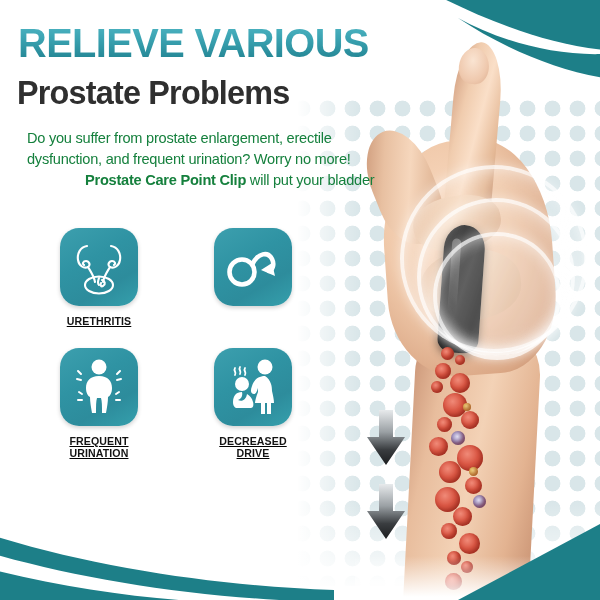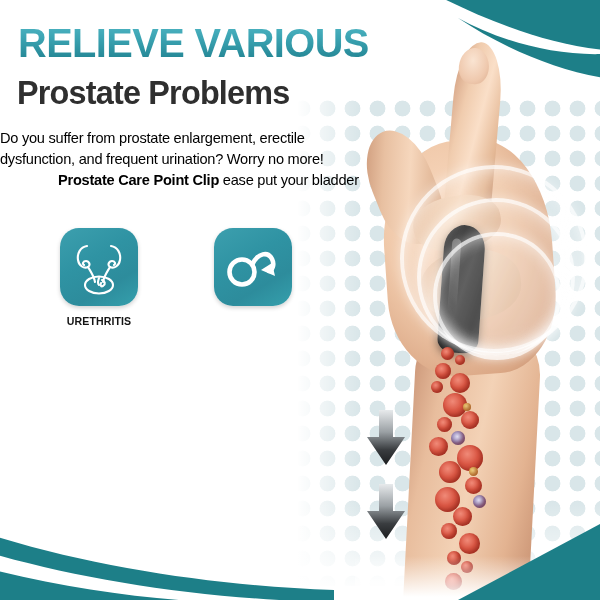--- a/index.html
+++ b/index.html
@@ -70,37 +70,37 @@
     font-weight:bold;
     color:#2f2f2f;
     letter-spacing:-0.8px;
     line-height:1;
     white-space:nowrap;
     transform:scaleX(0.98);
     transform-origin:left center;
   }
   .body-copy{
     position:absolute;z-index:8;
-    left:0;top:128px;
+    left:27px;top:128px;
     width:372px;
     font-size:14.6px;
     line-height:1.45;
-    color:#000000;
+    color:#15803d;
     letter-spacing:-0.25px;
   }
   .body-copy .line3{display:block;text-indent:58px;}
   .body-copy b{font-weight:bold;text-align:right;}
 
   
   .cards{
     position:absolute;z-index:8;
     left:50px;top:228px;
     width:270px;
   }
-  .card-row{display:flex;gap:38px;margin-bottom:14px;}
+  .card-row{display:flex;gap:38px;margin-bottom:14px;text-decoration:underline;}
   .card{width:98px;display:flex;flex-direction:column;align-items:center;}
   .card:nth-child(2){margin-left:18px;}
   .tile{
     width:78px;height:78px;border-radius:19px;
     background:linear-gradient(150deg,#3c9fae 0%,#2f93a3 40%,#2d8c9c 70%,#35a0ad 100%);
     box-shadow:0 2px 4px rgba(0,0,0,.18);
     display:flex;align-items:center;justify-content:center;
     position:relative;
   }
   .tile svg{display:block;}
@@ -301,21 +301,21 @@
   <svg class="corner-wedge" width="170" height="92" viewBox="0 0 170 92">
     <path d="M170 16 L170 92 L28 92 Z" fill="#1d7f88"></path>
   </svg>
 
   <div class="headline">RELIEVE VARIOUS</div>
   <div class="subhead">Prostate Problems</div>
 
   <div class="body-copy">
     <span>Do you suffer from prostate enlargement, erectile</span>
     <span>dysfunction, and frequent urination? Worry no more!</span>
-    <span class="line3"><b>Prostate Care Point Clip</b><span> ease put your bladder</span></span>
+    <span class="line3"><b>Prostate Care Point Clip</b><span> will put your bladder</span></span>
   </div>
 
   <div class="cards">
 
     <div class="card-row">
       <div class="card">
         <div class="tile">
           <svg width="54" height="58" viewBox="0 0 54 58">
             <g fill="none" stroke="#ffffff" stroke-width="2.1" stroke-linecap="round" stroke-linejoin="round">
               <path d="M15 8 C8 9 5 16 6 22 C7 28 12 31 16 29 C19 27 17 23 14 23 C11 23 10 26 12 27"></path>
@@ -338,17 +338,51 @@
               <circle cx="17" cy="28" r="12.5"></circle>
               <path d="M27.5 20 C33 9 43 7 47 15 C50 21 47 26 44 27"></path>
             </g>
             <path d="M50 32 L36 26 L47 19 Z" fill="#ffffff"></path>
           </svg>
         </div>
       </div>
     </div>
 
     <div class="card-row row2">
-
+      <div class="card">
+        <div class="tile">
+          <svg width="52" height="58" viewBox="0 0 52 58">
+            <g fill="#ffffff">
+              <circle cx="26" cy="9" r="7.5"></circle>
+              <path d="M26 18 C17 18 13 23 13 30 C13 35 15 38 17 39 C17 44 18 49 19 55 L23 55 C23 48 23 43 24 40 L28 40 C29 43 29 48 29 55 L33 55 C34 49 35 44 35 39 C37 38 39 35 39 30 C39 23 35 18 26 18 Z"></path>
+            </g>
+            <g fill="none" stroke="#ffffff" stroke-width="2" stroke-linecap="round">
+              <path d="M22 30 C24 34 28 34 30 30"></path>
+              <path d="M8 16 L5 13 M8 22 L4 21 M44 16 L47 13 M44 22 L48 21"></path>
+              <path d="M9 36 L6 34 M9 42 L5 42 M43 36 L46 34 M43 42 L47 42"></path>
+            </g>
+          </svg>
+        </div>
+        <div class="card-label"><span>FREQUENT</span><br><span>URINATION</span></div>
+      </div>
+
+      <div class="card">
+        <div class="tile">
+          <svg width="56" height="58" viewBox="0 0 56 58">
+            <g fill="#ffffff">
+              <circle cx="40" cy="9" r="7.5"></circle>
+              <path d="M40 18 C33 18 29 22 27 28 C25 33 26 36 29 36 C31 36 32 33 33 30 L33 34 C31 39 30 43 30 45 L49 45 C49 42 48 37 47 33 C47 28 46 22 40 18 Z"></path>
+              <path d="M36 45 L36 56 L40 56 L40 45 Z"></path>
+              <path d="M42 45 L42 56 L46 56 L46 45 Z"></path>
+              <circle cx="17" cy="26" r="7"></circle>
+              <path d="M17 34 C11 34 8 38 8 44 C8 48 10 50 12 50 L26 50 C28 50 29 47 28 44 C27 40 25 38 22 36 C21 42 17 44 13 42 C16 41 18 38 17 34 Z"></path>
+            </g>
+            <g fill="none" stroke="#ffffff" stroke-width="1.8" stroke-linecap="round">
+              <path d="M10 10 C8 13 12 14 10 17 M15 9 C13 12 17 13 15 16 M20 10 C18 13 22 14 20 17"></path>
+            </g>
+          </svg>
+        </div>
+        <div class="card-label"><span>DECREASED</span><br><span>DRIVE</span></div>
+      </div>
     </div>
 
   </div>
 </div>
 
 </body></html>

